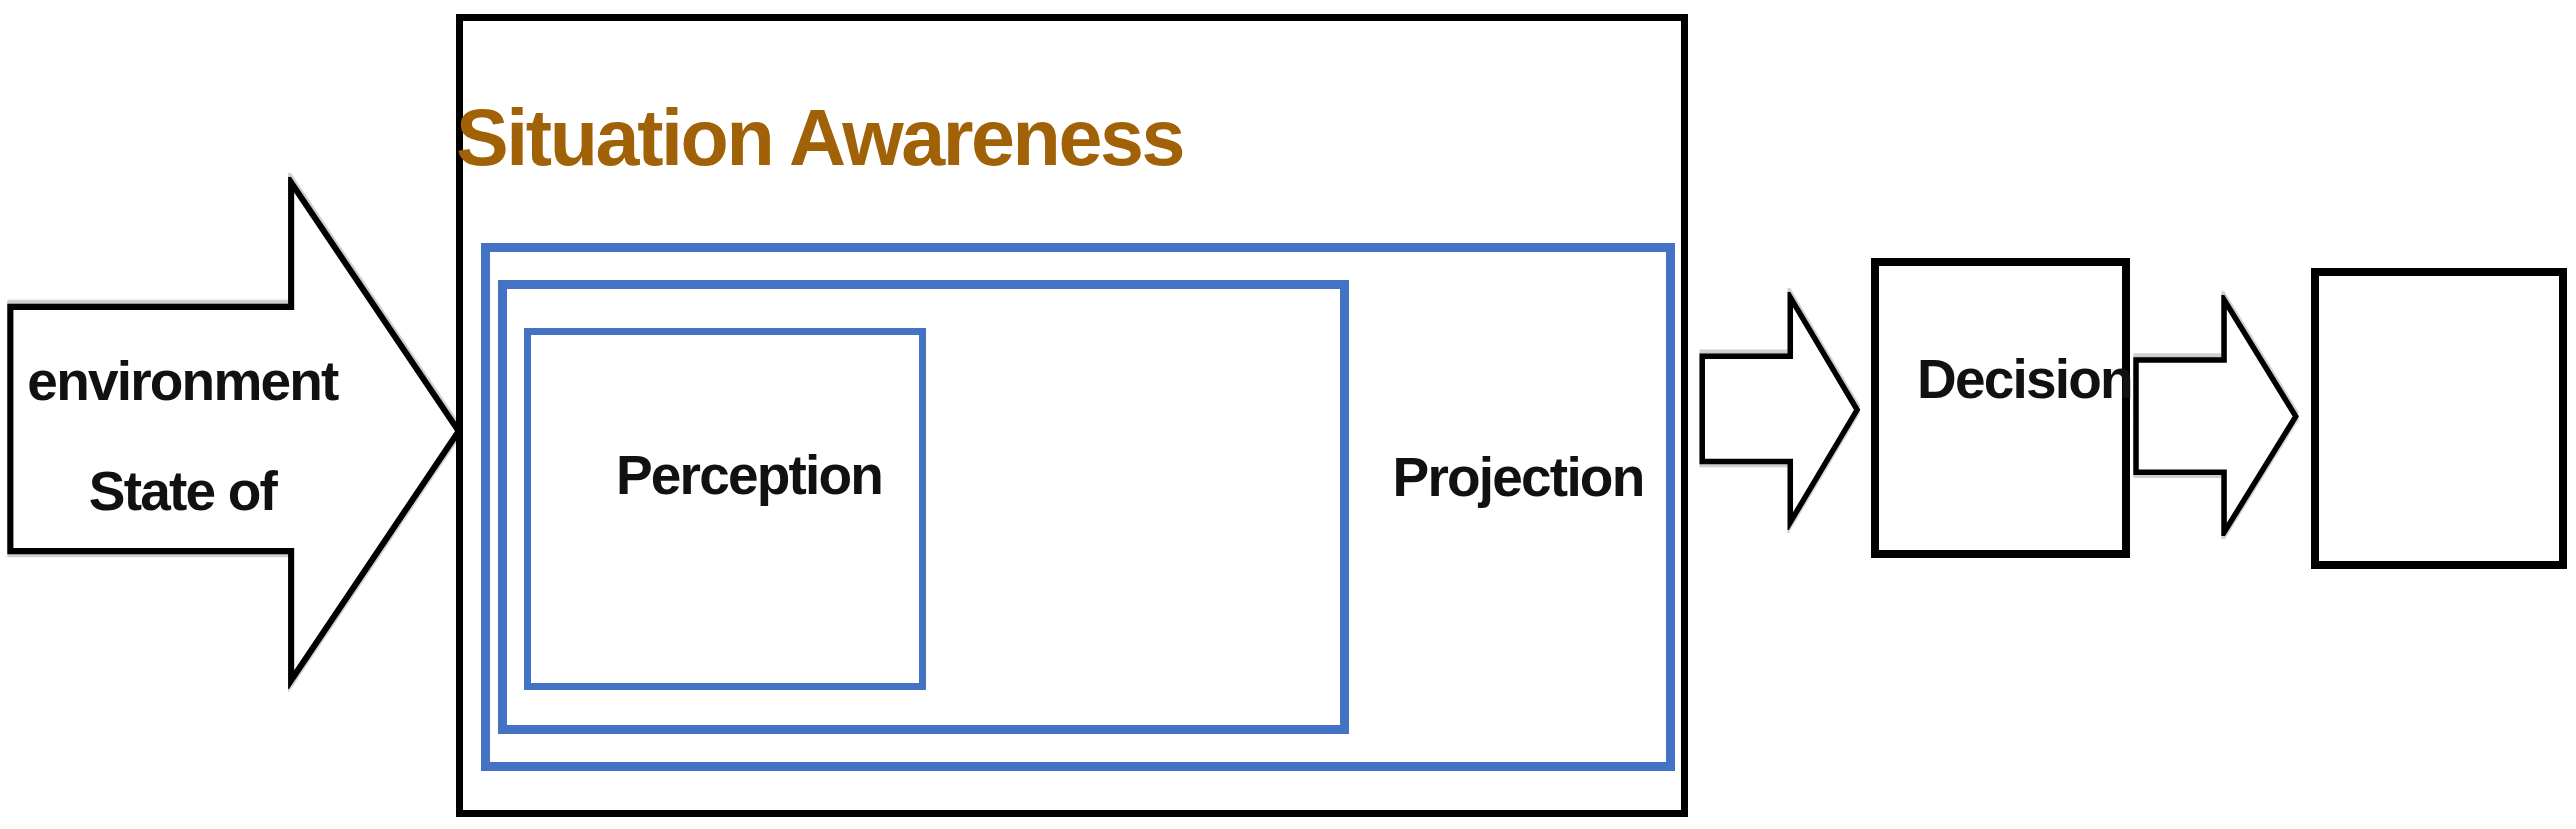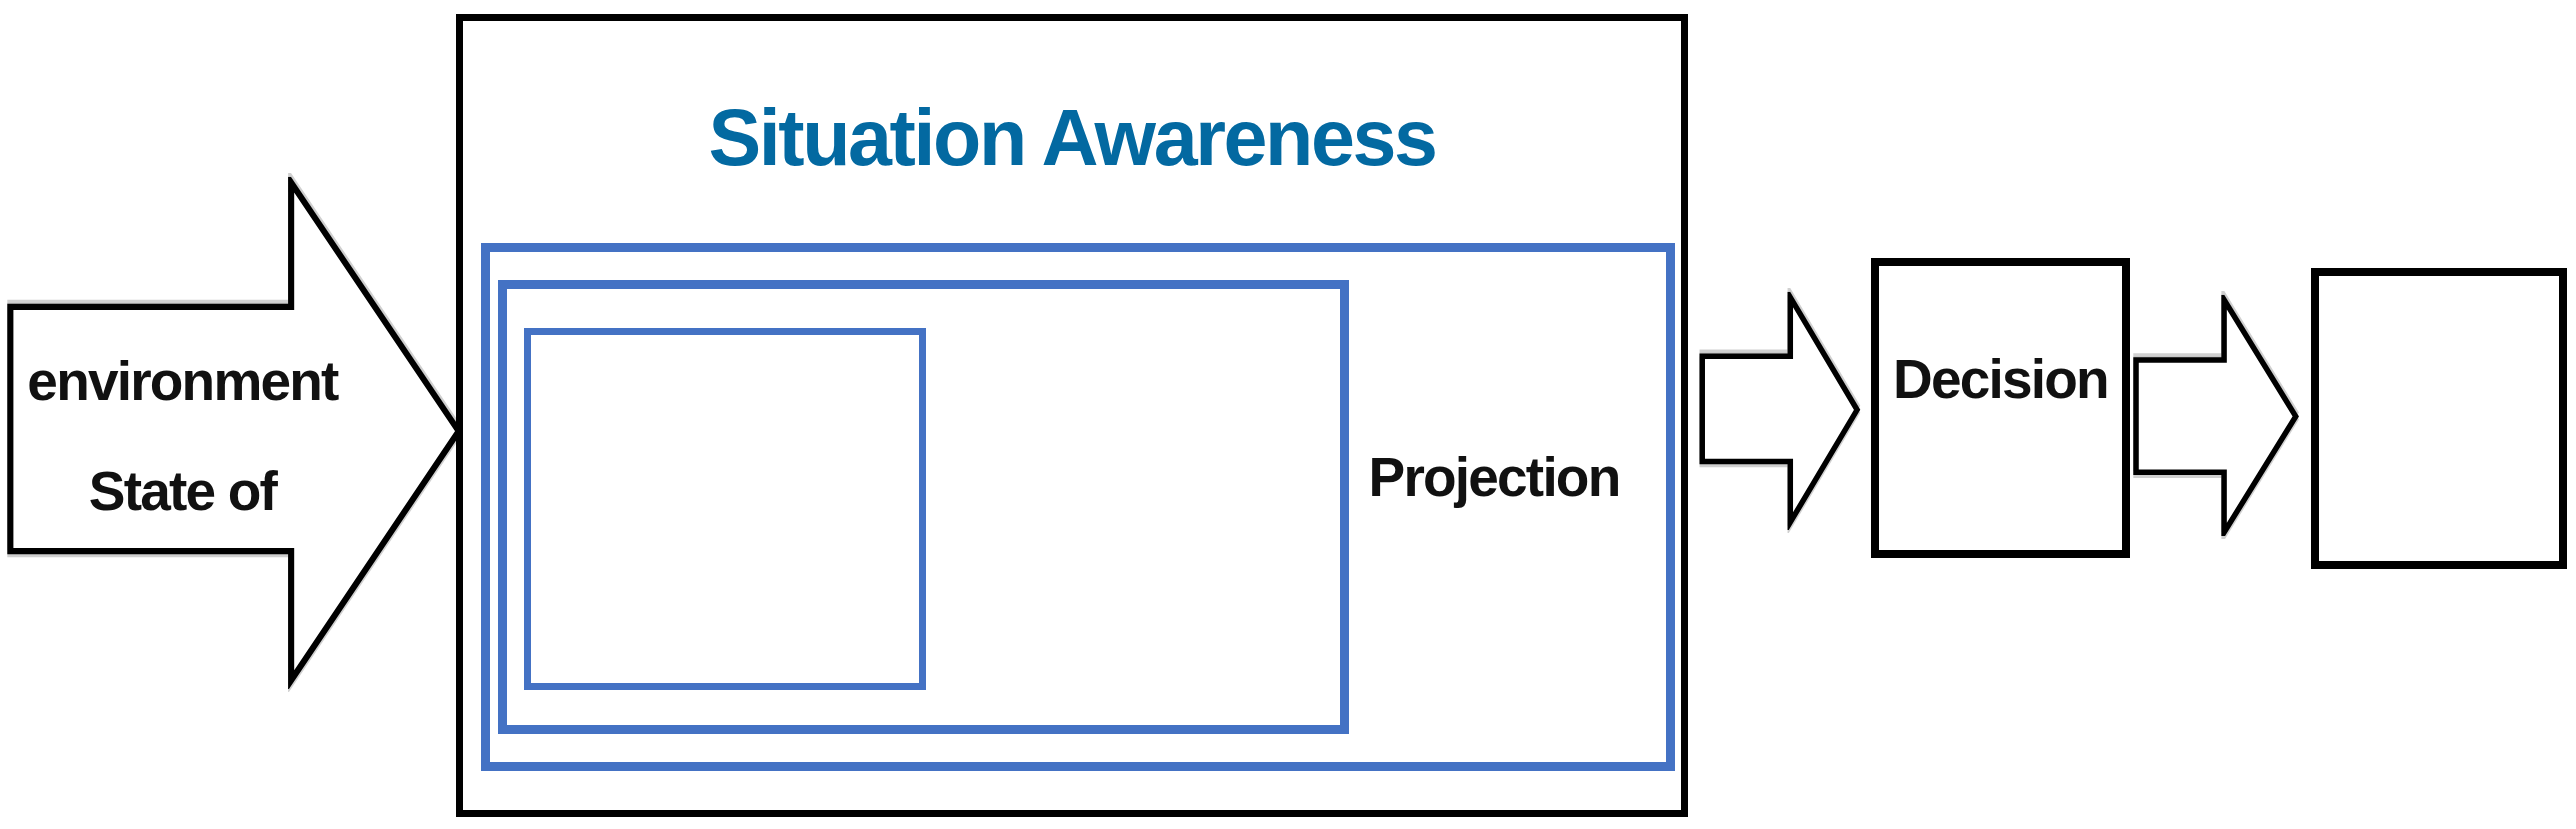--- a/index.html
+++ b/index.html
@@ -49,29 +49,30 @@
 
   
   .label {
     font-weight: bold;
     font-size: 55px;
     line-height: 58px;
     letter-spacing: -1.8px;
     text-align: center;
     white-space: nowrap;
     color: #111111;
+    padding-left: 24px;
   }
   .title {
     font-weight: bold;
     font-size: 79px;
     line-height: 82px;
     letter-spacing: -2.4px;
-    text-align: center;
+    text-align: left;
     white-space: nowrap;
-    color: #0369a1;
+    color: #a16207;
   }
   .arrow-text {
     font-weight: bold;
     font-size: 55px;
     line-height: 110px;
     letter-spacing: -1.8px;
     text-align: center;
     white-space: nowrap;
     color: #111111;
   }
@@ -90,20 +91,21 @@
   </div>
 
   <div class="abs black-box" style="left:456px; top:14px; width:1232px; height:803px;"></div>
 
   <div class="abs title" style="left:456px; top:97px; width:1232px;">Situation Awareness</div>
 
   <div class="abs blue-box" style="left:481px; top:243px; width:1194px; height:528px;"></div>
   <div class="abs blue-box" style="left:498px; top:280px; width:851px; height:454px;"></div>
   <div class="abs blue-box thin-blue" style="left:524px; top:328px; width:402px; height:362px;"></div>
 
+  <div class="abs label" style="left:524px; top:446px; width:402px;">Perception</div>
   <div class="abs label" style="left:1349px; top:448px; width:290px;">Projection</div>
 
   <svg class="abs block-arrow" style="left:1698px; top:292px;" width="167" height="238" viewBox="0 0 275 390">
     <polygon points="7,105 152,105 152,8 262,193 152,378 152,278 7,278" stroke-width="9"></polygon>
   </svg>
 
   <div class="abs small-black-box" style="left:1871px; top:258px; width:259px; height:300px;"></div>
   <div class="abs label" style="left:1871px; top:350px; width:259px;">Decision</div>
 
   <svg class="abs block-arrow" style="left:2133px; top:295px;" width="167" height="241" viewBox="0 0 275 395">

